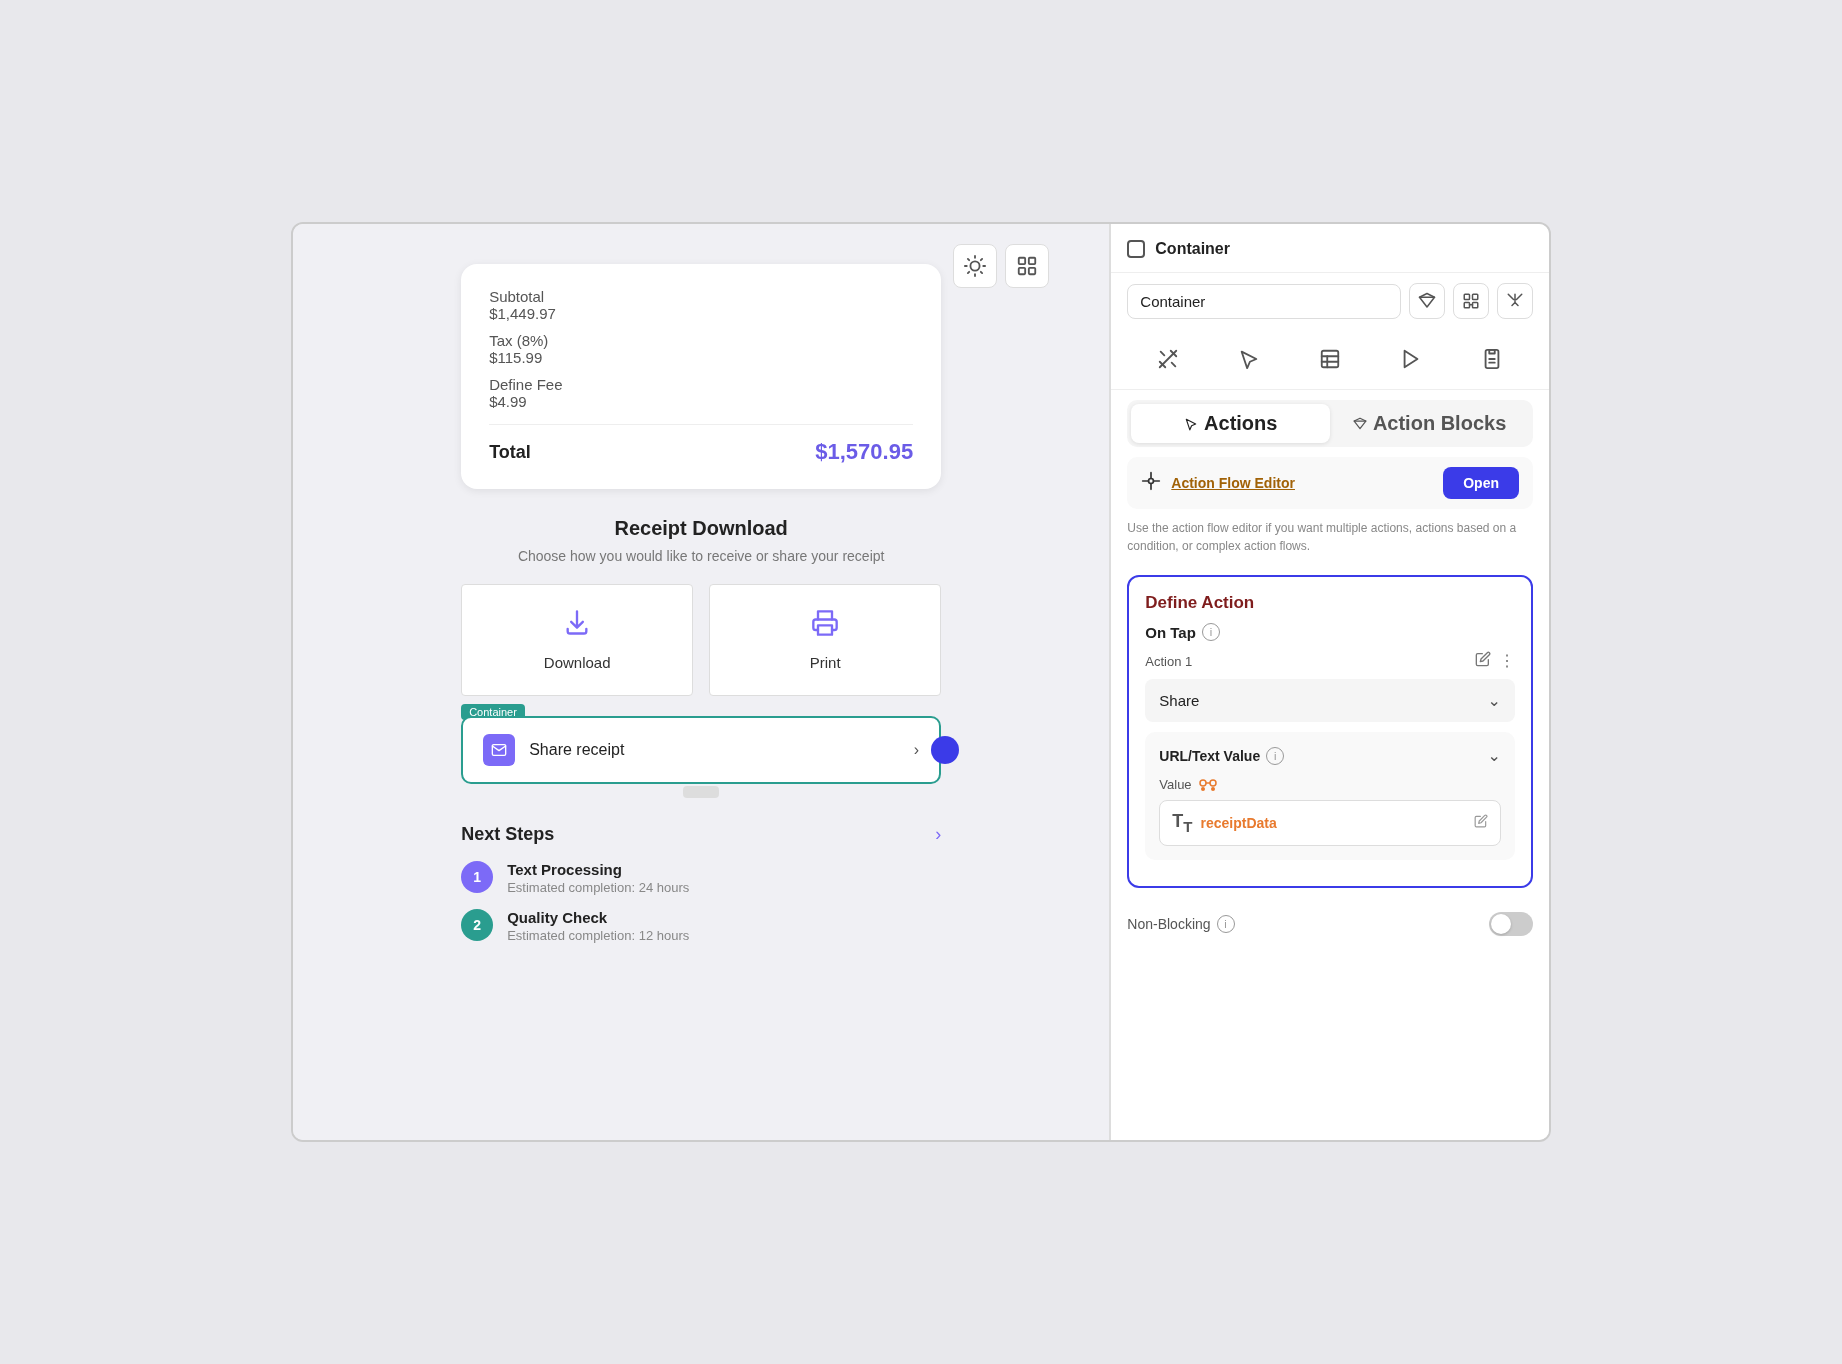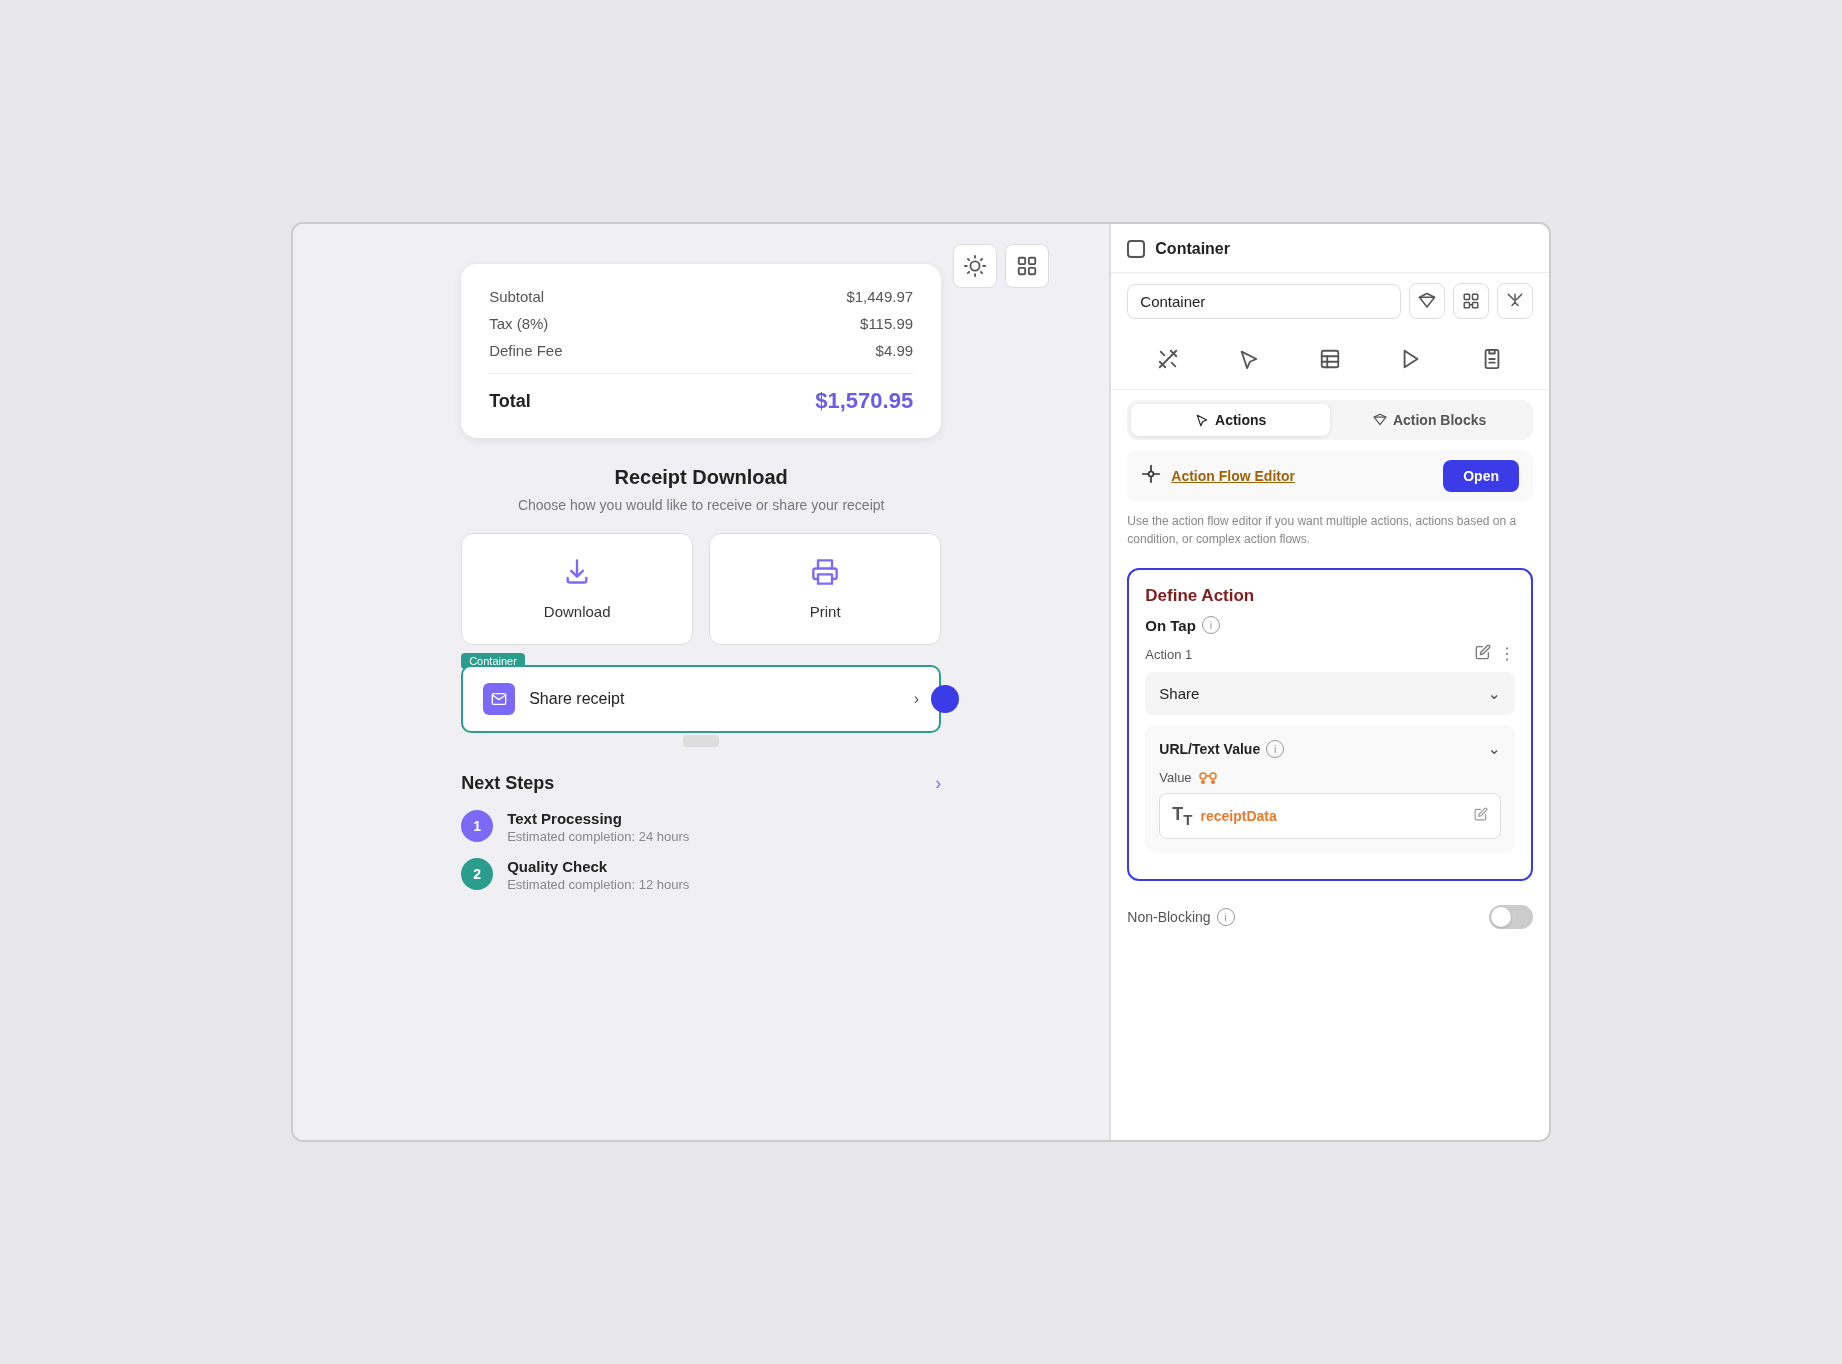--- a/index.html
+++ b/index.html
@@ -67,20 +67,21 @@
       max-width: 480px;
       margin-top: 20px;
       box-shadow: 0 2px 8px rgba(0,0,0,0.08);
     }
     .receipt-row {
       display: flex;
       justify-content: space-between;
       margin-bottom: 10px;
       font-size: 15px;
       color: #555;
+      flex-direction: column;
     }
     .receipt-divider {
       border: none;
       border-top: 1px solid #eee;
       margin: 14px 0;
     }
     .receipt-total-row {
       display: flex;
       justify-content: space-between;
       align-items: center;
@@ -117,21 +118,21 @@
     }
     .options-buttons {
       display: flex;
       gap: 16px;
       margin-bottom: 20px;
     }
     .option-btn {
       flex: 1;
       background: white;
       border: 1.5px solid #ddd;
-      border-radius: 12px;
+      border-radius: 4px;
       padding: 24px 16px;
       display: flex;
       flex-direction: column;
       align-items: center;
       gap: 10px;
       cursor: pointer;
       font-size: 15px;
       color: #333;
       font-weight: 500;
     }
@@ -364,21 +365,21 @@
       padding: 4px;
     }
     .actions-tab {
       flex: 1;
       padding: 8px 12px;
       border-radius: 8px;
       display: flex;
       align-items: center;
       justify-content: center;
       gap: 6px;
-      font-size: 14px;
+      font-size: 20px;
       font-weight: 600;
       cursor: pointer;
       color: #555;
     }
     .actions-tab.active {
       background: white;
       color: #222;
       box-shadow: 0 1px 4px rgba(0,0,0,0.1);
     }
 

